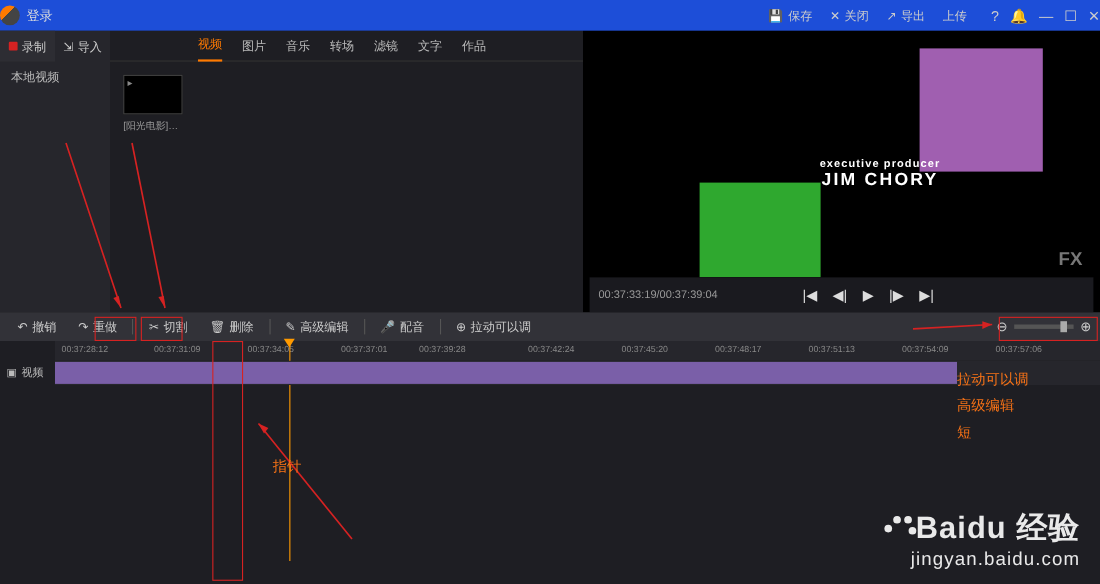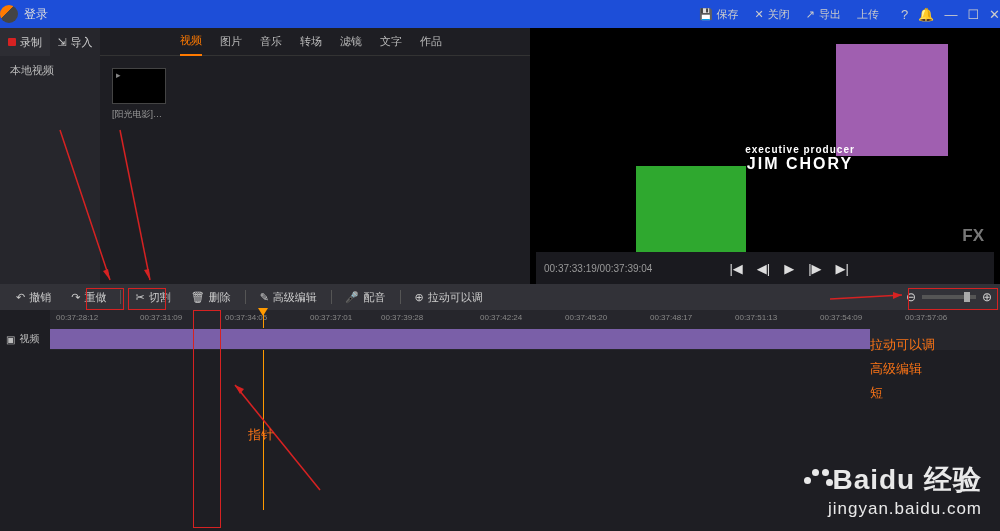--- a/index.html
+++ b/index.html
@@ -220,18 +220,18 @@
   <polygon points="5,5 14,9 10,14" fill="#d62222"></polygon>
 </svg>
 <svg class="ann-arrow" style="left:830px;top:289px;width:80px;height:20px">
   <line x1="0" y1="10" x2="72" y2="6" stroke="#d62222" stroke-width="1.5"></line>
   <polygon points="72,6 63,3 63,10" fill="#d62222"></polygon>
 </svg>
 
 <div class="ann-text" style="left:870px;top:326px">拉动可以调</div>
 <div class="ann-text" style="left:870px;top:350px">高级编辑</div>
 <div class="ann-text" style="left:870px;top:374px">短</div>
-<div class="ann-text" style="left:248px;top:416px">指针</div>
+<div class="ann-text" style="left:248px;top:405px">指针</div>
 
 <div class="watermark">
   <div class="w1"><span class="paws"><span style="left:0;top:10px"></span><span style="left:8px;top:2px"></span><span style="left:18px;top:2px"></span><span style="left:22px;top:12px"></span></span>Bai<span class="d">du</span> 经验</div>
   <div class="w2">jingyan.baidu.com</div>
 </div>
 
 </body></html>

